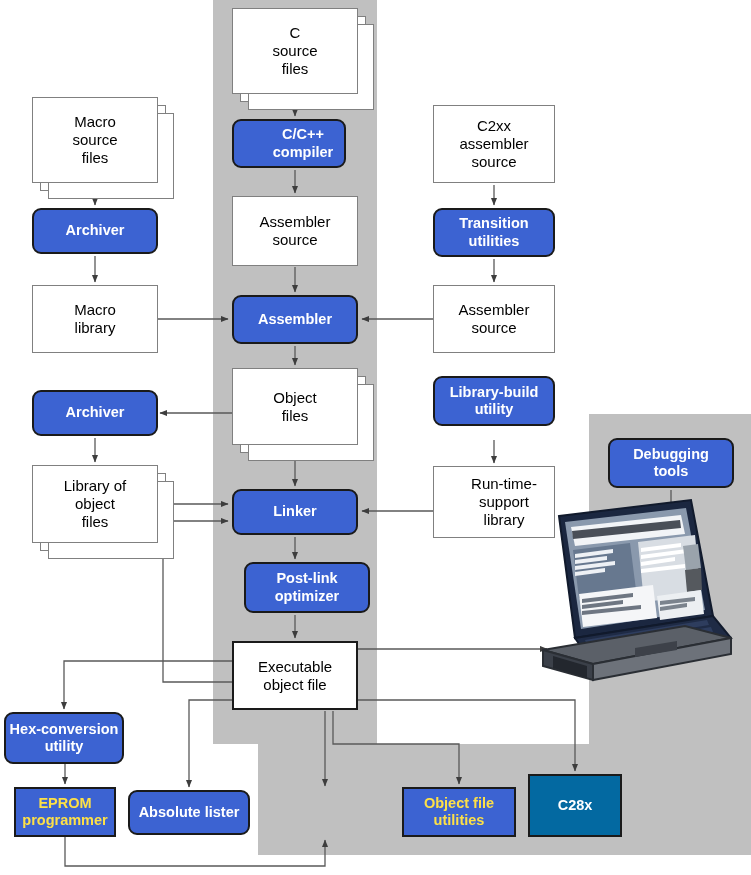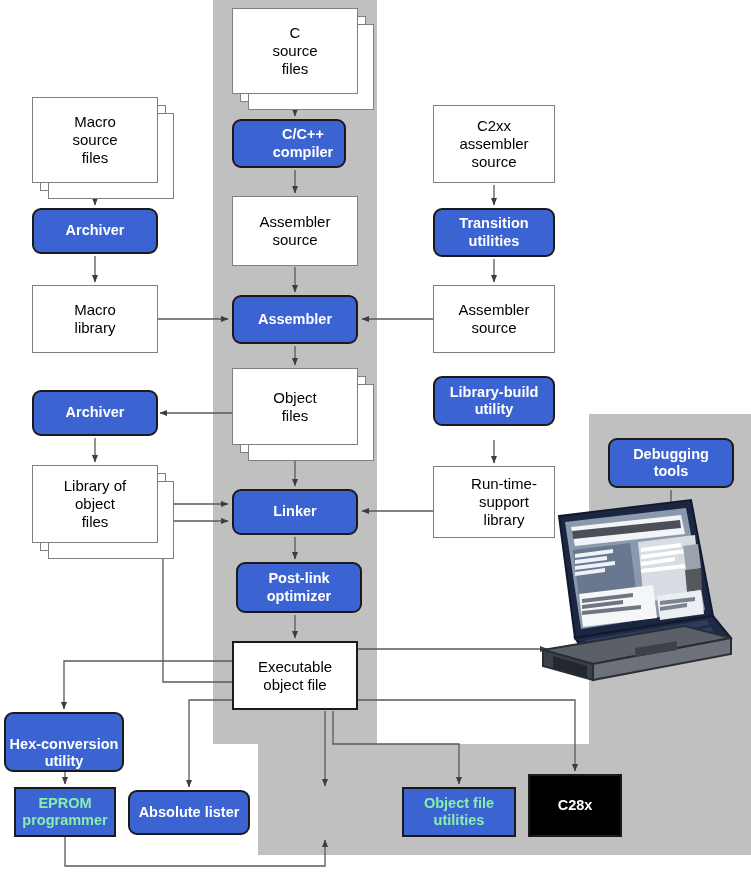--- a/index.html
+++ b/index.html
@@ -53,26 +53,26 @@
     border: 2.5px solid #1a1a1a;
     border-radius: 9px;
     color: #ffffff;
     font-size: 14.5px;
     font-weight: bold;
   }
   .box-tool-sharp {
     background: #3c63d2;
     border: 2.5px solid #1a1a1a;
     border-radius: 0;
-    color: #86efac;
+    color: #fde047;
     font-size: 14.5px;
     font-weight: bold;
   }
   .box-target {
-    background: #000000;
+    background: #0369a1;
     border: 2.5px solid #1a1a1a;
     border-radius: 0;
     color: #ffffff;
     font-size: 14.5px;
     font-weight: bold;
   }
   
   .stack-sheet {
     position: absolute;
     background: #ffffff;
@@ -217,21 +217,21 @@
   <div class="node box-tool" style="left:232px; top:295px; width:126px; height:49px;">
     <span class="node-label">Assembler</span>
   </div>
   <div class="node box-file" style="left:232px; top:368px; width:126px; height:77px;">
     <span class="node-label">Object
 files</span>
   </div>
   <div class="node box-tool" style="left:232px; top:489px; width:126px; height:46px;">
     <span class="node-label">Linker</span>
   </div>
-  <div class="node box-tool" style="left:236px; top:562px; width:126px; height:51px;">
+  <div class="node box-tool" style="left:244px; top:562px; width:126px; height:51px;">
     <span class="node-label">Post-link
 optimizer</span>
   </div>
   <div class="node box-file-heavy" style="left:232px; top:641px; width:126px; height:69px;">
     <span class="node-label">Executable
 object file</span>
   </div>
 
   <div class="node box-file" style="left:32px; top:97px; width:126px; height:86px;">
     <span class="node-label">Macro
@@ -275,21 +275,21 @@
     <span class="node-label">Run-time-
 support
 library</span>
   </div>
 
   <div class="node box-tool" style="left:608px; top:438px; width:126px; height:50px;">
     <span class="node-label">Debugging
 tools</span>
   </div>
 
-  <div class="node box-tool" style="left:4px; top:712px; width:120px; height:60px;align-items:flex-end;">
+  <div class="node box-tool" style="left:4px; top:712px; width:120px; height:52px;">
     <span class="node-label">Hex-conversion
 utility</span>
   </div>
   <div class="node box-tool-sharp" style="left:14px; top:787px; width:102px; height:50px;">
     <span class="node-label">EPROM
 programmer</span>
   </div>
   <div class="node box-tool" style="left:128px; top:790px; width:122px; height:45px;">
     <span class="node-label">Absolute lister</span>
   </div>

